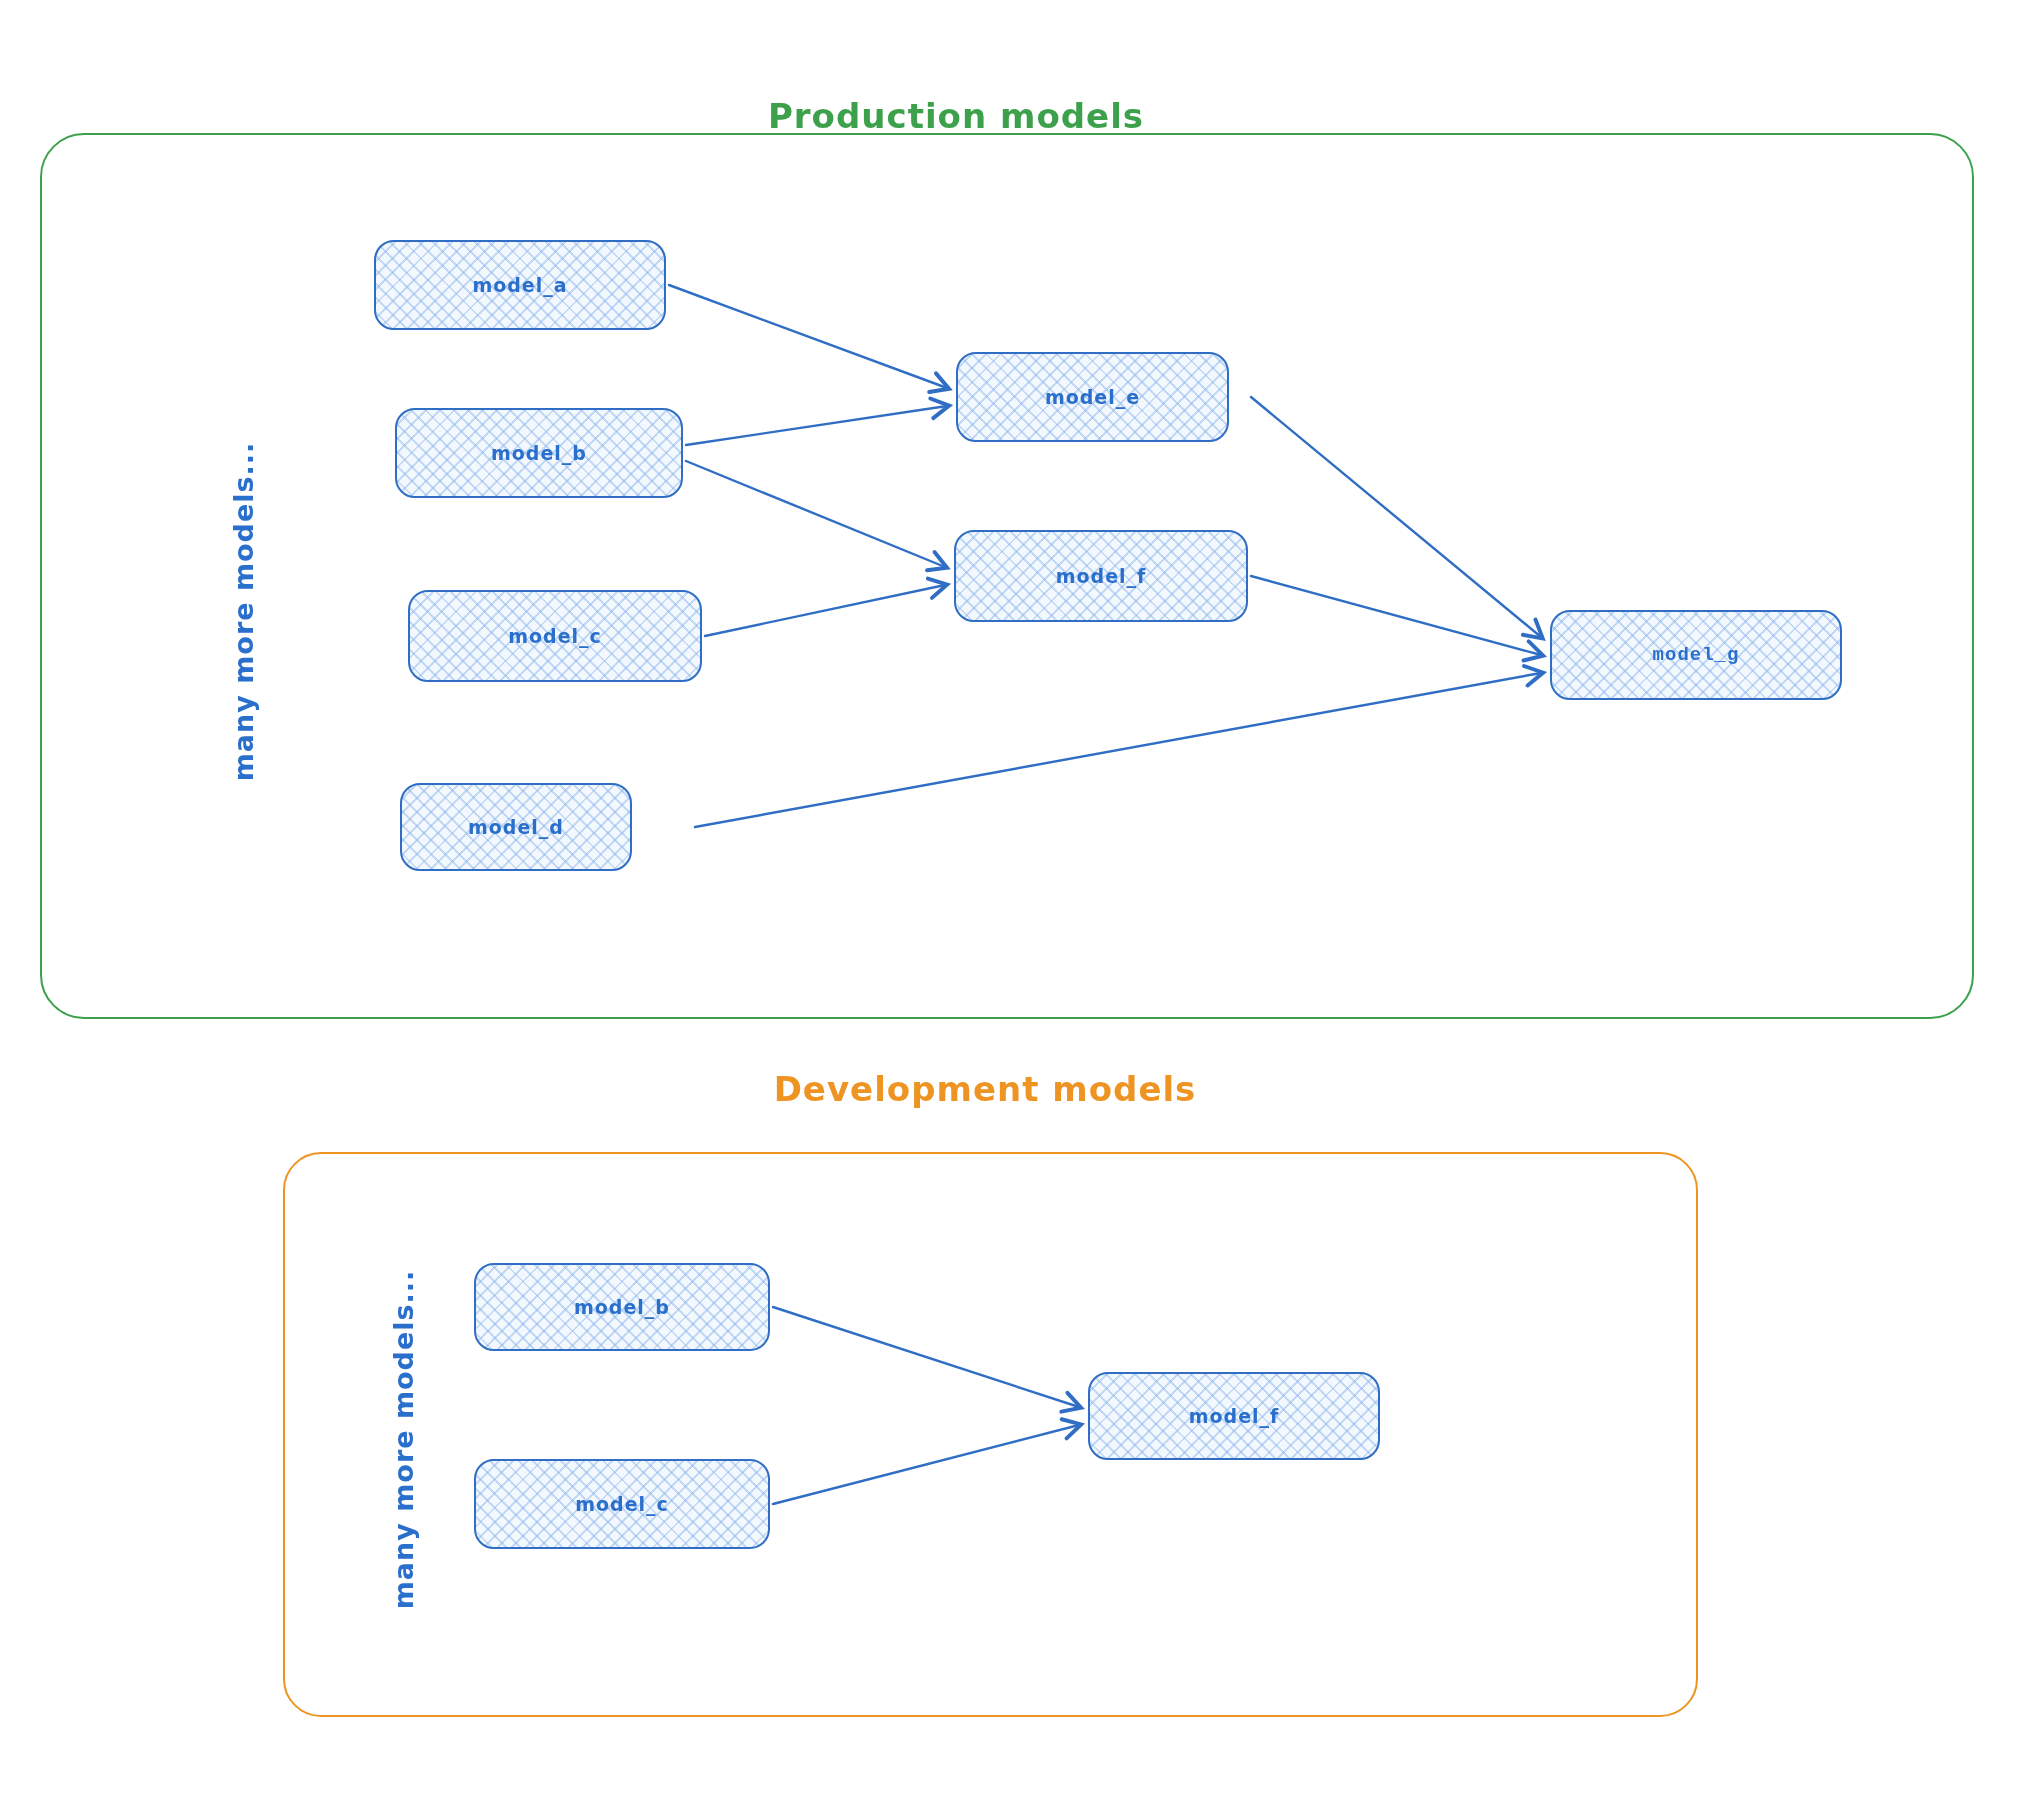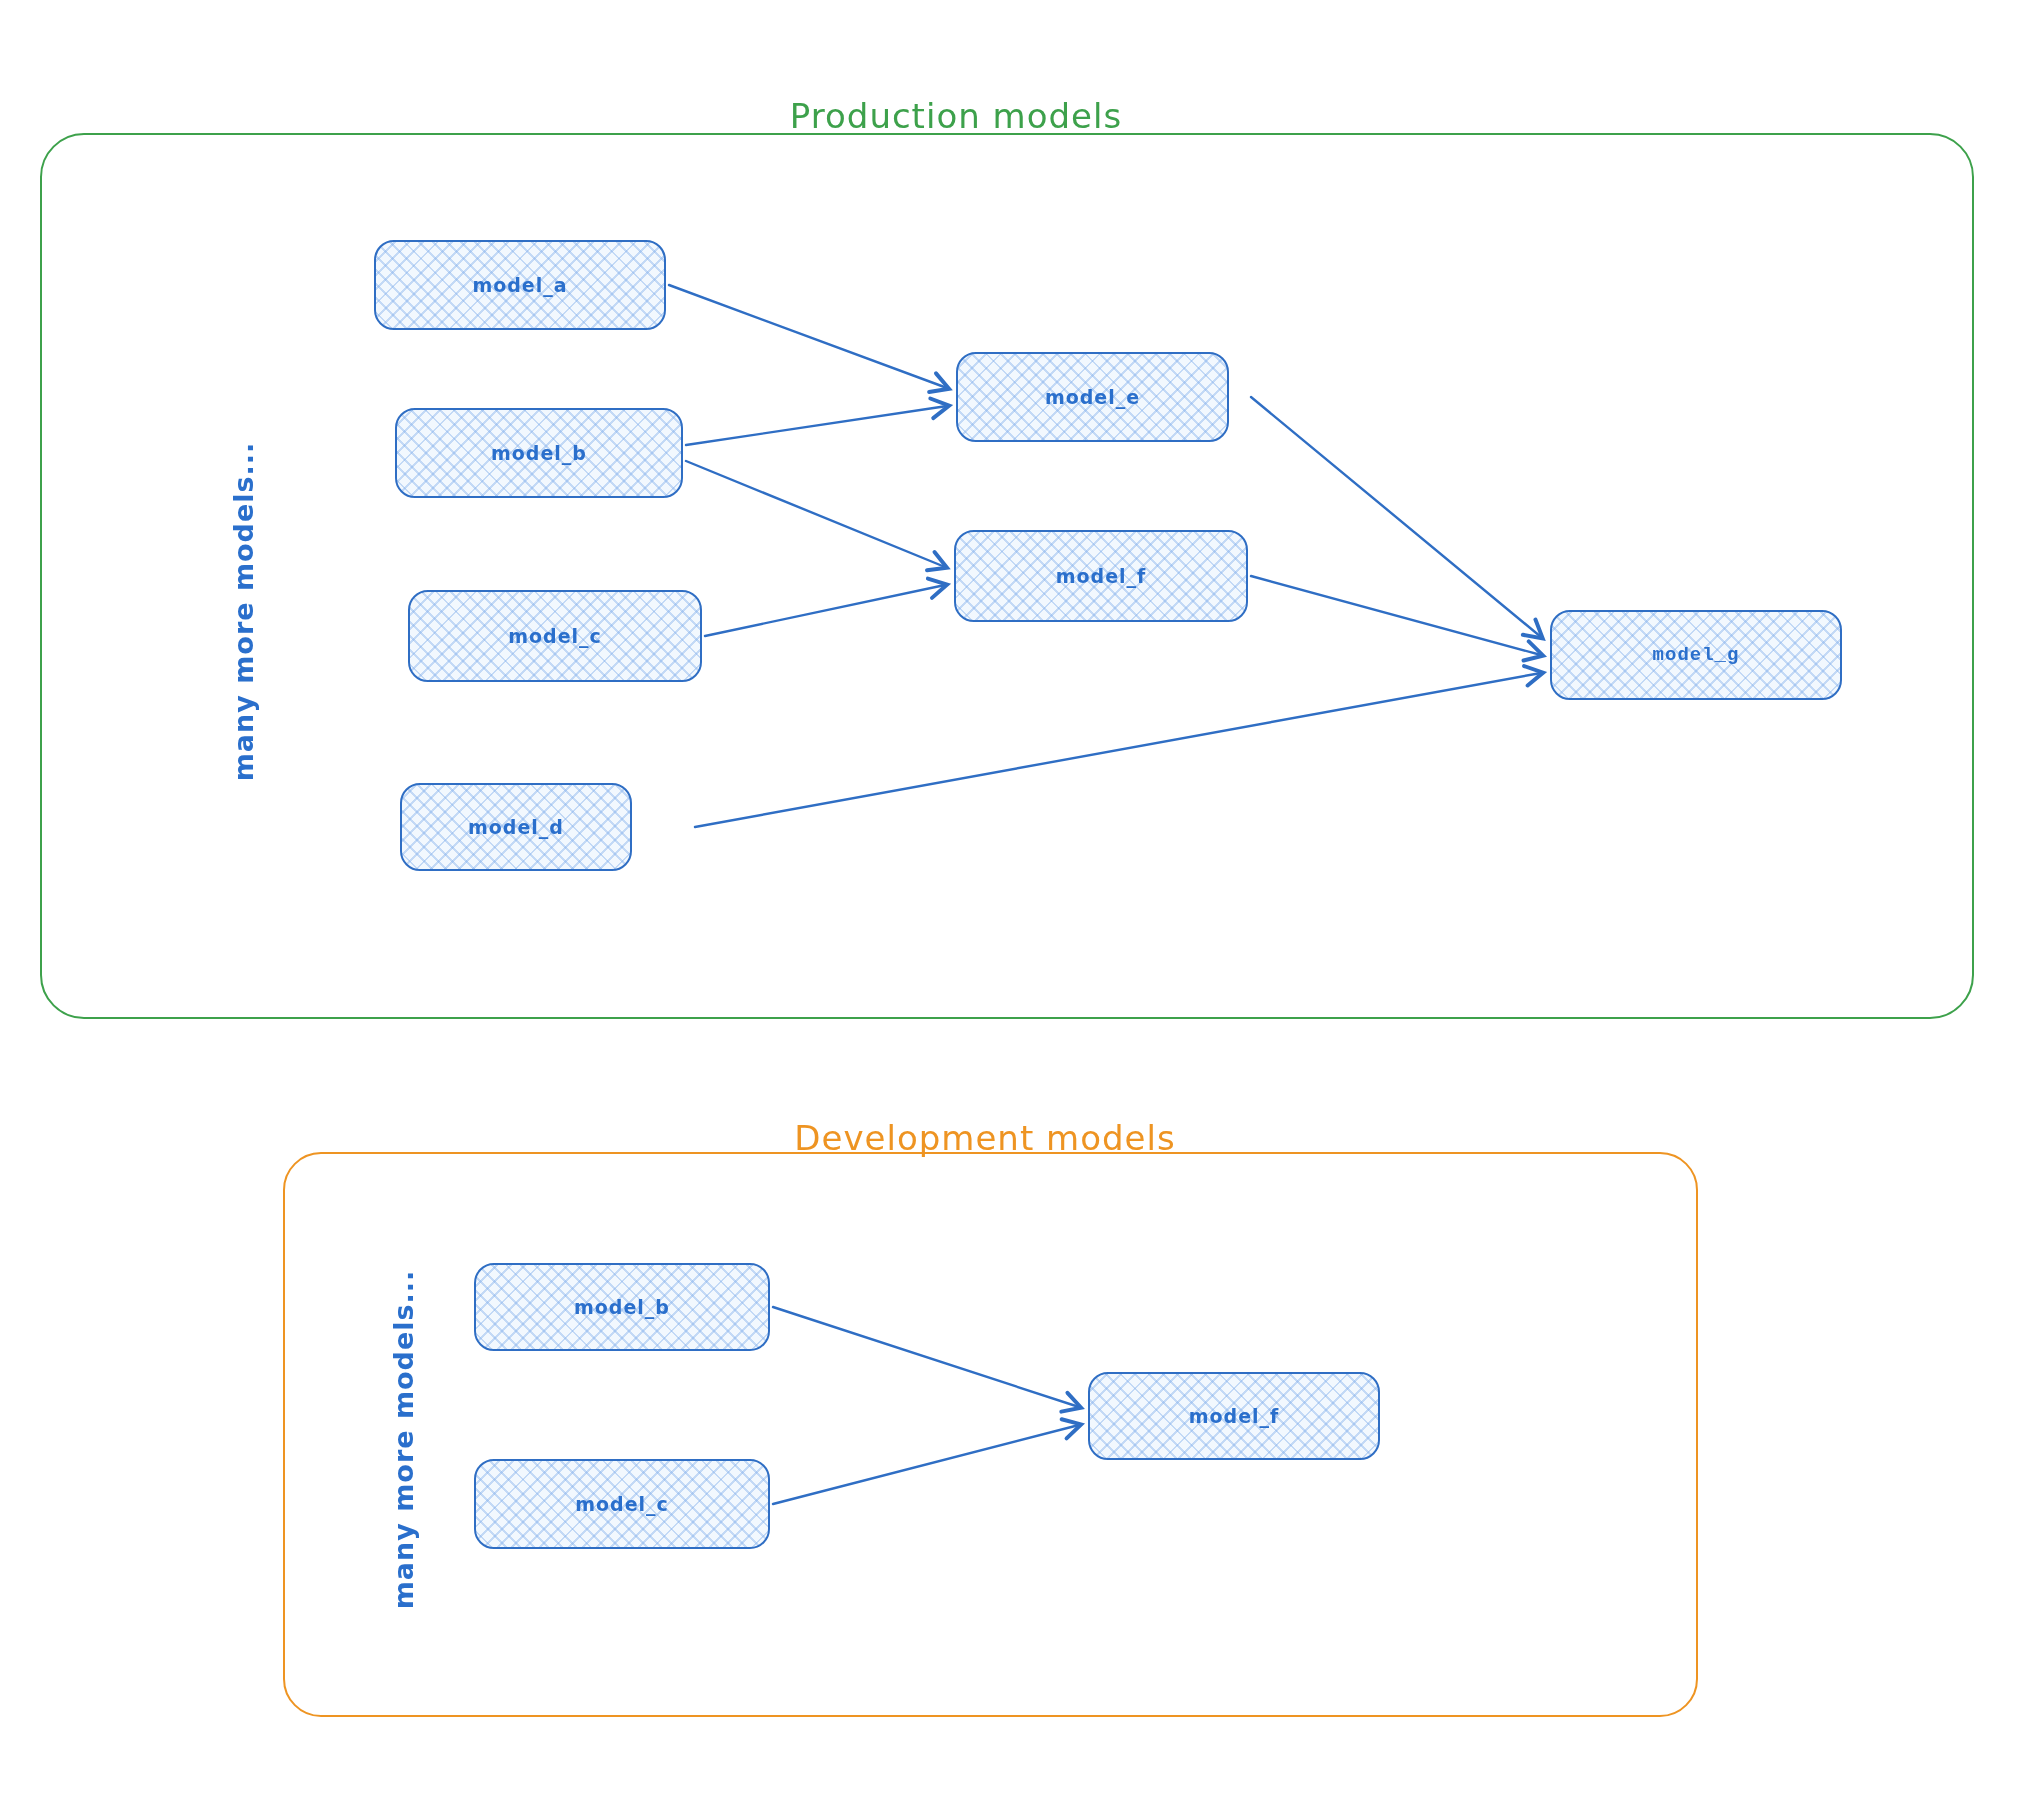--- a/index.html
+++ b/index.html
@@ -22,26 +22,26 @@
   }
   .frame.development{
     left:283px;top:1152px;width:1411px;height:561px;
     border-radius:38px;
     border-color:var(--orange,#ee9422);
   }
   .section-title{
     position:absolute;
     font-size:34px;
     letter-spacing:1px;
-    font-weight:400;
+    font-weight:700;
     white-space:nowrap;
     transform:translateX(-50%);
   }
   .section-title.production{left:956px;top:68px;color:var(--green,#3da14b);}
-  .section-title.development{left:985px;top:1082px;color:var(--orange,#ee9422);margin-top:36px;}
+  .section-title.development{left:985px;top:1033px;color:var(--orange,#ee9422);margin-top:36px;}
   .side-note{
     position:absolute;
     width:420px;
     text-align:center;
     font-size:27px;
     font-weight:600;
     letter-spacing:1px;
     color:var(--blue-text,#2a6fcc);
     transform:rotate(-90deg);
     white-space:nowrap;

